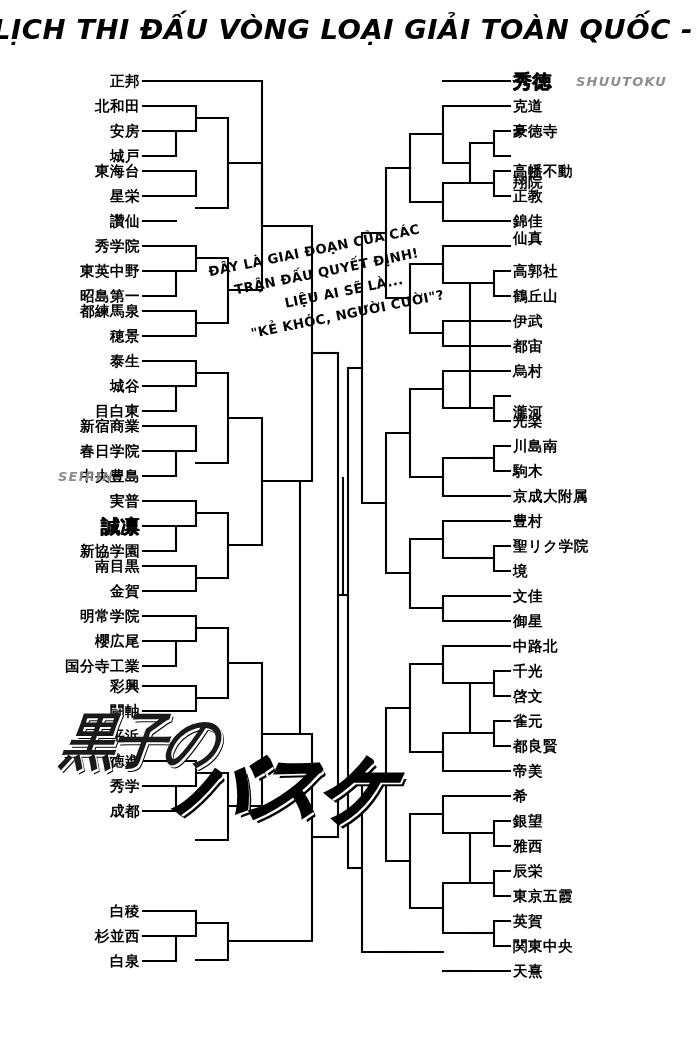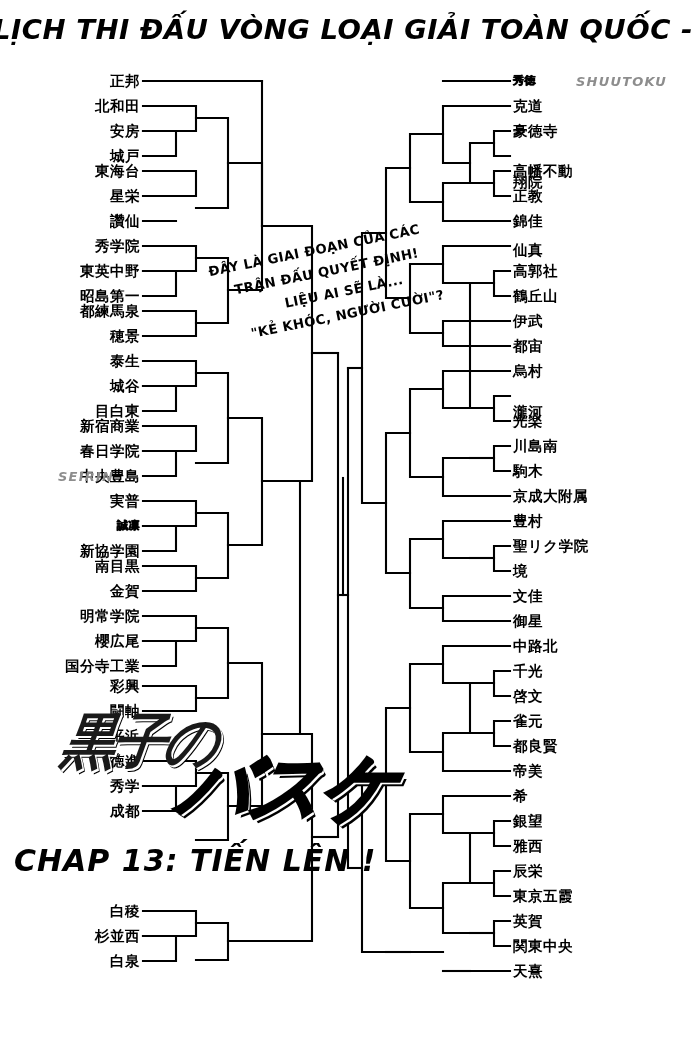--- a/index.html
+++ b/index.html
@@ -23,21 +23,21 @@
   
   .team{
     position:absolute;height:18px;line-height:18px;
     font-family:"DejaVu Sans","Liberation Sans",sans-serif;
     font-weight:bold;font-size:14.5px;color:#000;white-space:nowrap;
     letter-spacing:.5px;
   }
   .team.left{text-align:right;transform:translateY(-50%);}
   .team.right{text-align:left;transform:translateY(-50%);}
 
-  .team.hl{font-size:11px;text-shadow:0 0 1px #000,.6px 0 0 #000,-.6px 0 0 #000;}
+  .team.hl{font-size:19px;text-shadow:0 0 1px #000,.6px 0 0 #000,-.6px 0 0 #000;}
 
   
   .romaji{
     position:absolute;font-family:"DejaVu Sans","Liberation Sans",sans-serif;
     font-style:italic;font-weight:bold;font-size:13px;color:#8d8d8d;
     letter-spacing:1.2px;white-space:nowrap;transform:translateY(-50%);
   }
 
   
   .caption{
@@ -267,21 +267,21 @@
       <div class="team left" style="right: 560px; top: 911px;">白稜</div>
       <div class="team left" style="right: 560px; top: 936px;">杉並西</div>
       <div class="team left" style="right: 560px; top: 961px;">白泉</div>
       <div class="team right hl" style="left: 513px; top: 81px;">秀徳</div>
       <div class="team right" style="left: 513px; top: 106px;">克道</div>
       <div class="team right" style="left: 513px; top: 131px;">豪徳寺</div>
       <div class="team right" style="left: 513px; top: 156px; margin-top: 26px;">翔院</div>
       <div class="team right" style="left: 513px; top: 171px;">高幡不動</div>
       <div class="team right" style="left: 513px; top: 196px;">正教</div>
       <div class="team right" style="left: 513px; top: 221px;">錦佳</div>
-      <div class="team right" style="left: 513px; top: 250px;">仙真</div>
+      <div class="team right" style="left: 513px; top: 238px;">仙真</div>
       <div class="team right" style="left: 513px; top: 271px;">高郭社</div>
       <div class="team right" style="left: 513px; top: 296px;">鶴丘山</div>
       <div class="team right" style="left: 513px; top: 321px;">伊武</div>
       <div class="team right" style="left: 513px; top: 346px;">都宙</div>
       <div class="team right" style="left: 513px; top: 371px;">烏村</div>
       <div class="team right" style="left: 513px; top: 412px;">瀧河</div>
       <div class="team right" style="left: 513px; top: 421px;">光楽</div>
       <div class="team right" style="left: 513px; top: 446px;">川島南</div>
       <div class="team right" style="left: 513px; top: 471px;">駒木</div>
       <div class="team right" style="left: 513px; top: 496px;">京成大附属</div>
@@ -315,16 +315,15 @@
     <div class="cap-l2">TRẬN ĐẤU QUYẾT ĐỊNH!</div>
     <div class="cap-l3">LIỆU AI SẼ LÀ...</div>
     <div class="cap-l4">"KẺ KHÓC, NGƯỜI CƯỜI"?</div>
   </div>
 
   <div class="logo">
     <span class="lg-k">黒子の</span>
     <span class="lg-b">バスケ</span>
   </div>
 
-  <div class="chapter">CHAP 13: TIẾN LÊN !</div>
 
 
 </div>
 
 </body></html>

